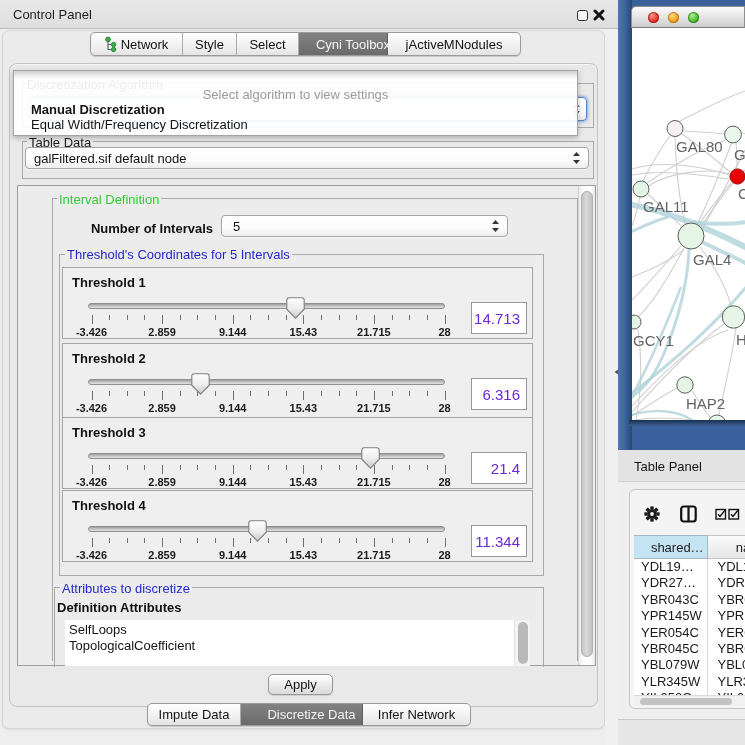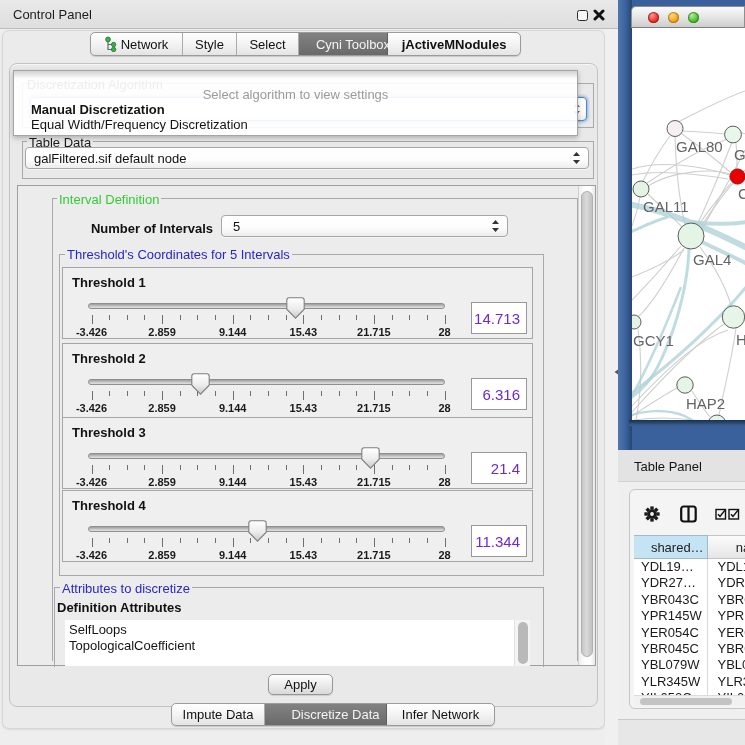--- a/index.html
+++ b/index.html
@@ -12,21 +12,21 @@
   .cp-title{left:13px;top:7px;font-size:13px;color:#1c1c1c;}
   .float-btn{left:577px;top:10px;width:9px;height:9px;border:1.6px solid #2a2a2a;border-radius:2.5px;background:#f5f5f5;}
   .close-btn{left:593px;top:9px;width:12px;height:12px;}
   .cp-inner{left:2px;top:30px;width:603px;height:699px;background:#ebebeb;border:1px solid #d6d6d6;border-radius:7px;box-sizing:border-box;box-shadow:0 1px 2px rgba(0,0,0,0.08);}
   
   .seg{display:flex;border:1px solid #9b9b9b;border-radius:5px;overflow:hidden;background:linear-gradient(180deg,#ffffff 0%,#f2f2f2 55%,#e4e4e4 100%);box-shadow:0 1px 1px rgba(0,0,0,0.15);box-sizing:border-box;}
   .seg-item{display:flex;align-items:center;justify-content:center;font-size:13px;color:#111;border-right:1px solid #ababab;box-sizing:border-box;white-space:nowrap;}
   .seg-item:last-child{border-right:none;}
   .seg-item.selected{background:linear-gradient(180deg,#828282,#6a6a6a);color:#f4f4f4;border-right-color:#5f5f5f;padding-left:20px;}
   .top-tabs{left:90px;top:32px;height:24px;}
-  .bottom-tabs{left:147px;top:703px;height:23px;z-index:40;margin-left:24px;}
+  .bottom-tabs{left:147px;top:703px;height:23px;z-index:40;}
   
   .content{left:9px;top:63px;width:589px;height:644px;background:#e9e9e9;border:1px solid #c3c3c3;border-radius:8px;box-sizing:border-box;box-shadow:inset 0 1px 0 #f6f6f6;}
   .grp-title{font-size:13px;background:transparent;padding:0 2px;}
   
   .combo{background:linear-gradient(180deg,#ffffff 0%,#fcfcfc 60%,#ededed 100%);border:1px solid #a6a6a6;border-radius:4px;box-sizing:border-box;display:flex;align-items:center;box-shadow:0 1px 0 rgba(255,255,255,0.6);}
   .combo-text{font-size:13px;color:#111;padding-left:8px;flex:1;white-space:nowrap;overflow:hidden;}
   .combo.focused{border-color:#4f87c7;box-shadow:0 0 3px 1px rgba(88,138,208,0.65), inset 0 0 1px rgba(88,138,208,0.4);}
   
   .popup{left:13px;top:70px;width:565px;height:66px;background:rgba(255,255,255,0.92);border:1px solid #a5a5a5;box-sizing:border-box;z-index:30;box-shadow:0 2px 5px rgba(0,0,0,0.25);}
   .popup:before{content:"";position:absolute;left:0;top:0;width:100%;height:8px;background:linear-gradient(180deg,rgba(185,185,185,0.65),rgba(255,255,255,0));}
@@ -105,21 +105,21 @@
         </div>
         <div class="seg-item" style="width: 54px;">
           <span>Style</span>
         </div>
         <div class="seg-item" style="width: 62px;">
           <span>Select</span>
         </div>
         <div class="seg-item selected" style="width: 89px;">
           <span>Cyni Toolbox</span>
         </div>
-        <div class="seg-item" style="width: 132px; font-weight: bold;">
+        <div class="seg-item" style="width: 132px;">
           <span>jActiveMNodules</span>
         </div>
       </div>
     <div class="abs content"></div>
 
     <div class="abs grp-title" id="discTitle" style="left:25px;top:77px;color:#1c1c1c;z-index:5;">Discretization Algorithm</div>
     <div class="abs" style="left:22px;top:83px;width:570px;height:43px;border:1px solid #a9a9a9;z-index:4;"></div>
     <div class="abs combo focused" style="left:30px;top:97px;width:557px;height:24px;z-index:6;">
       <div class="combo-text"></div>
       <svg width="9" height="14" viewBox="0 0 9 14" style="margin-right:5px;">

